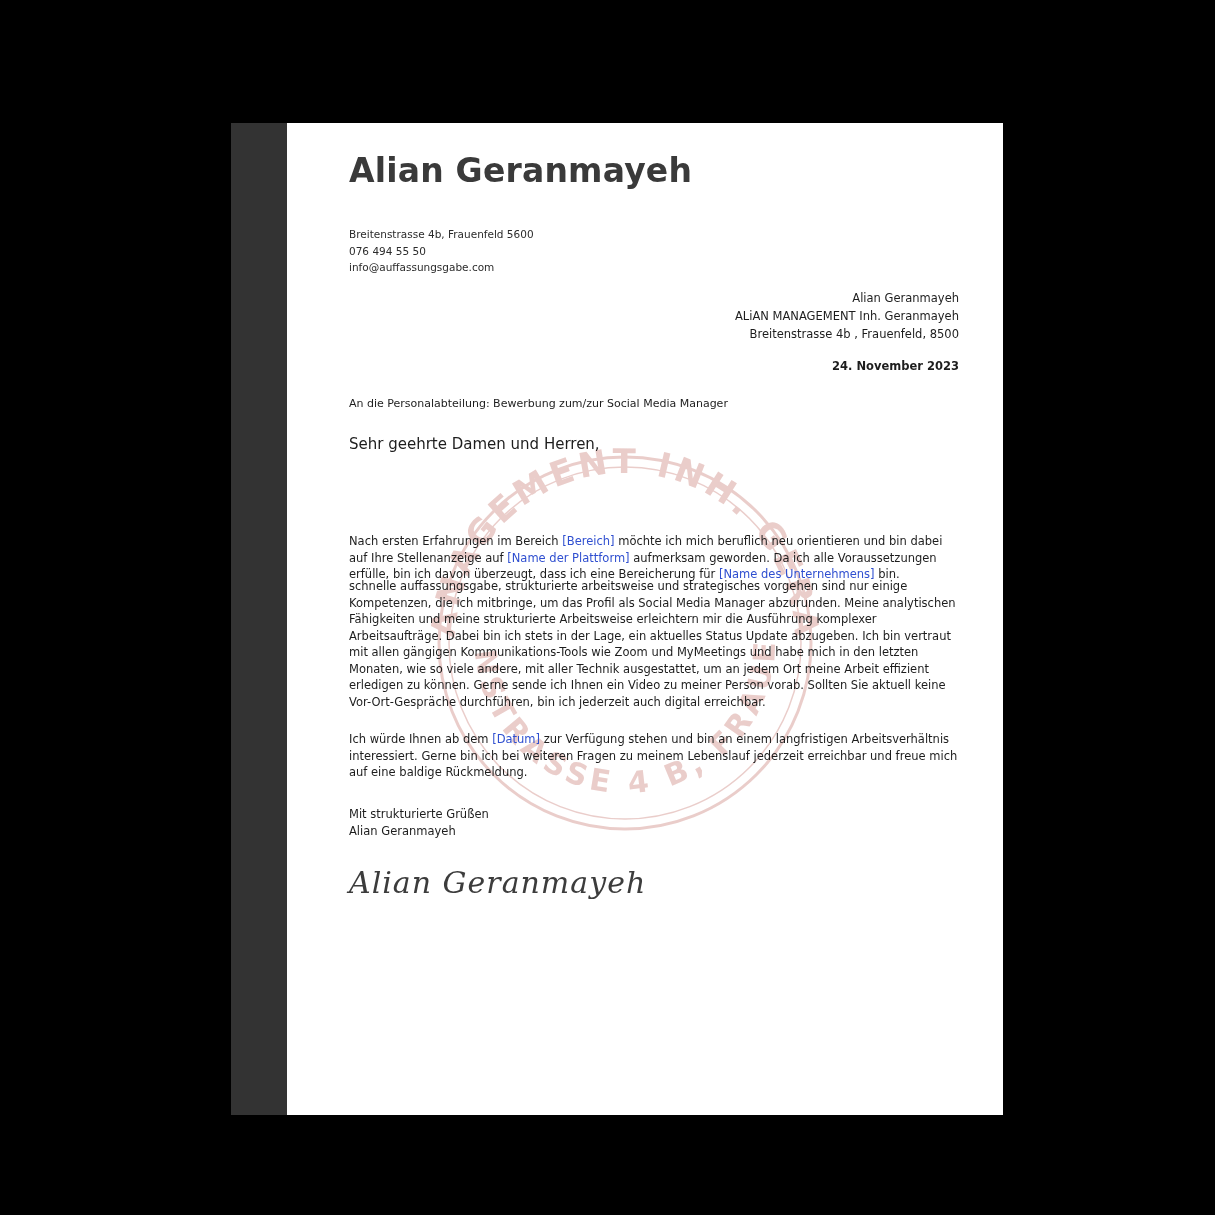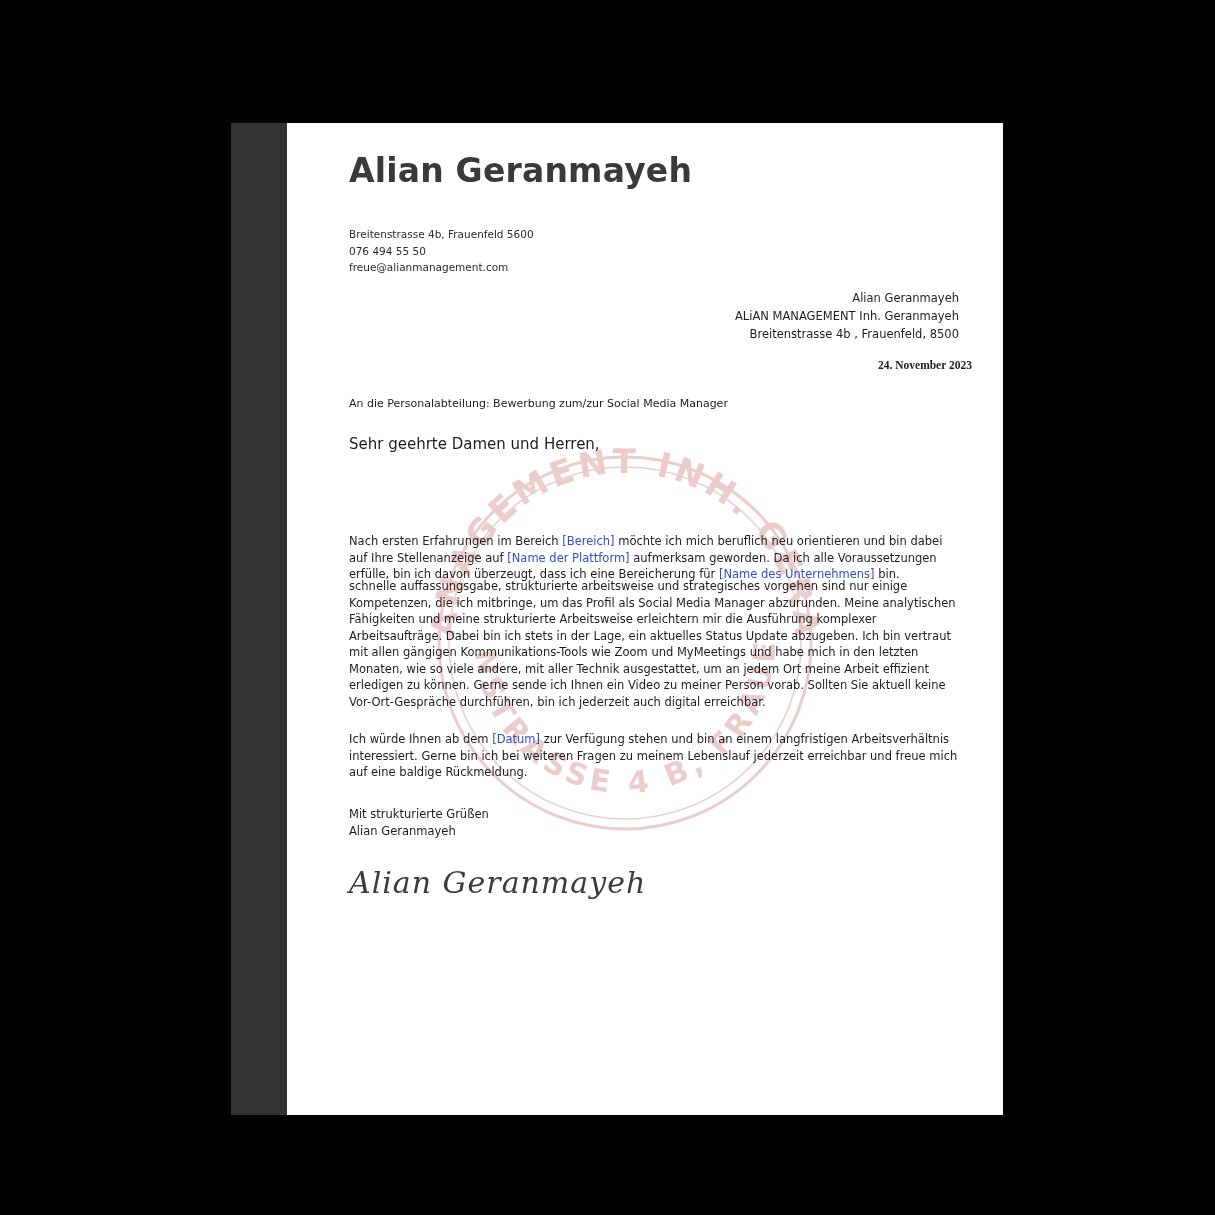--- a/index.html
+++ b/index.html
@@ -84,26 +84,25 @@
     right: 44px;
     top: 166px;
     text-align: right;
     font-size: 11.5px;
     line-height: 18px;
     color: #1d1d1d;
   }
 
   .date-line {
     position: absolute;
-    right: 31px;
+    right: 44px;
     top: 236px;
     font-size: 11.5px;
     font-weight: bold;
     color: #1d1d1d;
-    font-family: Liberation Serif, serif;
   }
 
   .subject-line {
     position: absolute;
     left: 62px;
     top: 274px;
     font-size: 11px;
     font-weight: normal;
     color: #1d1d1d;
   }
@@ -179,21 +178,21 @@
       </svg>
     </div>
 
     <div class="content">
 
       <div class="name-title">Alian Geranmayeh</div>
 
       <div class="sender-block">
         <div>Breitenstrasse 4b, Frauenfeld 5600</div>
         <div>076 494 55 50</div>
-        <div>freue@alianmanagement.com</div>
+        <div>info@auffassungsgabe.com</div>
       </div>
 
       <div class="recipient-block">
         <div>Alian Geranmayeh</div>
         <div>ALiAN MANAGEMENT Inh. Geranmayeh</div>
         <div>Breitenstrasse 4b , Frauenfeld, 8500</div>
       </div>
 
       <div class="date-line">24. November 2023</div>
 

